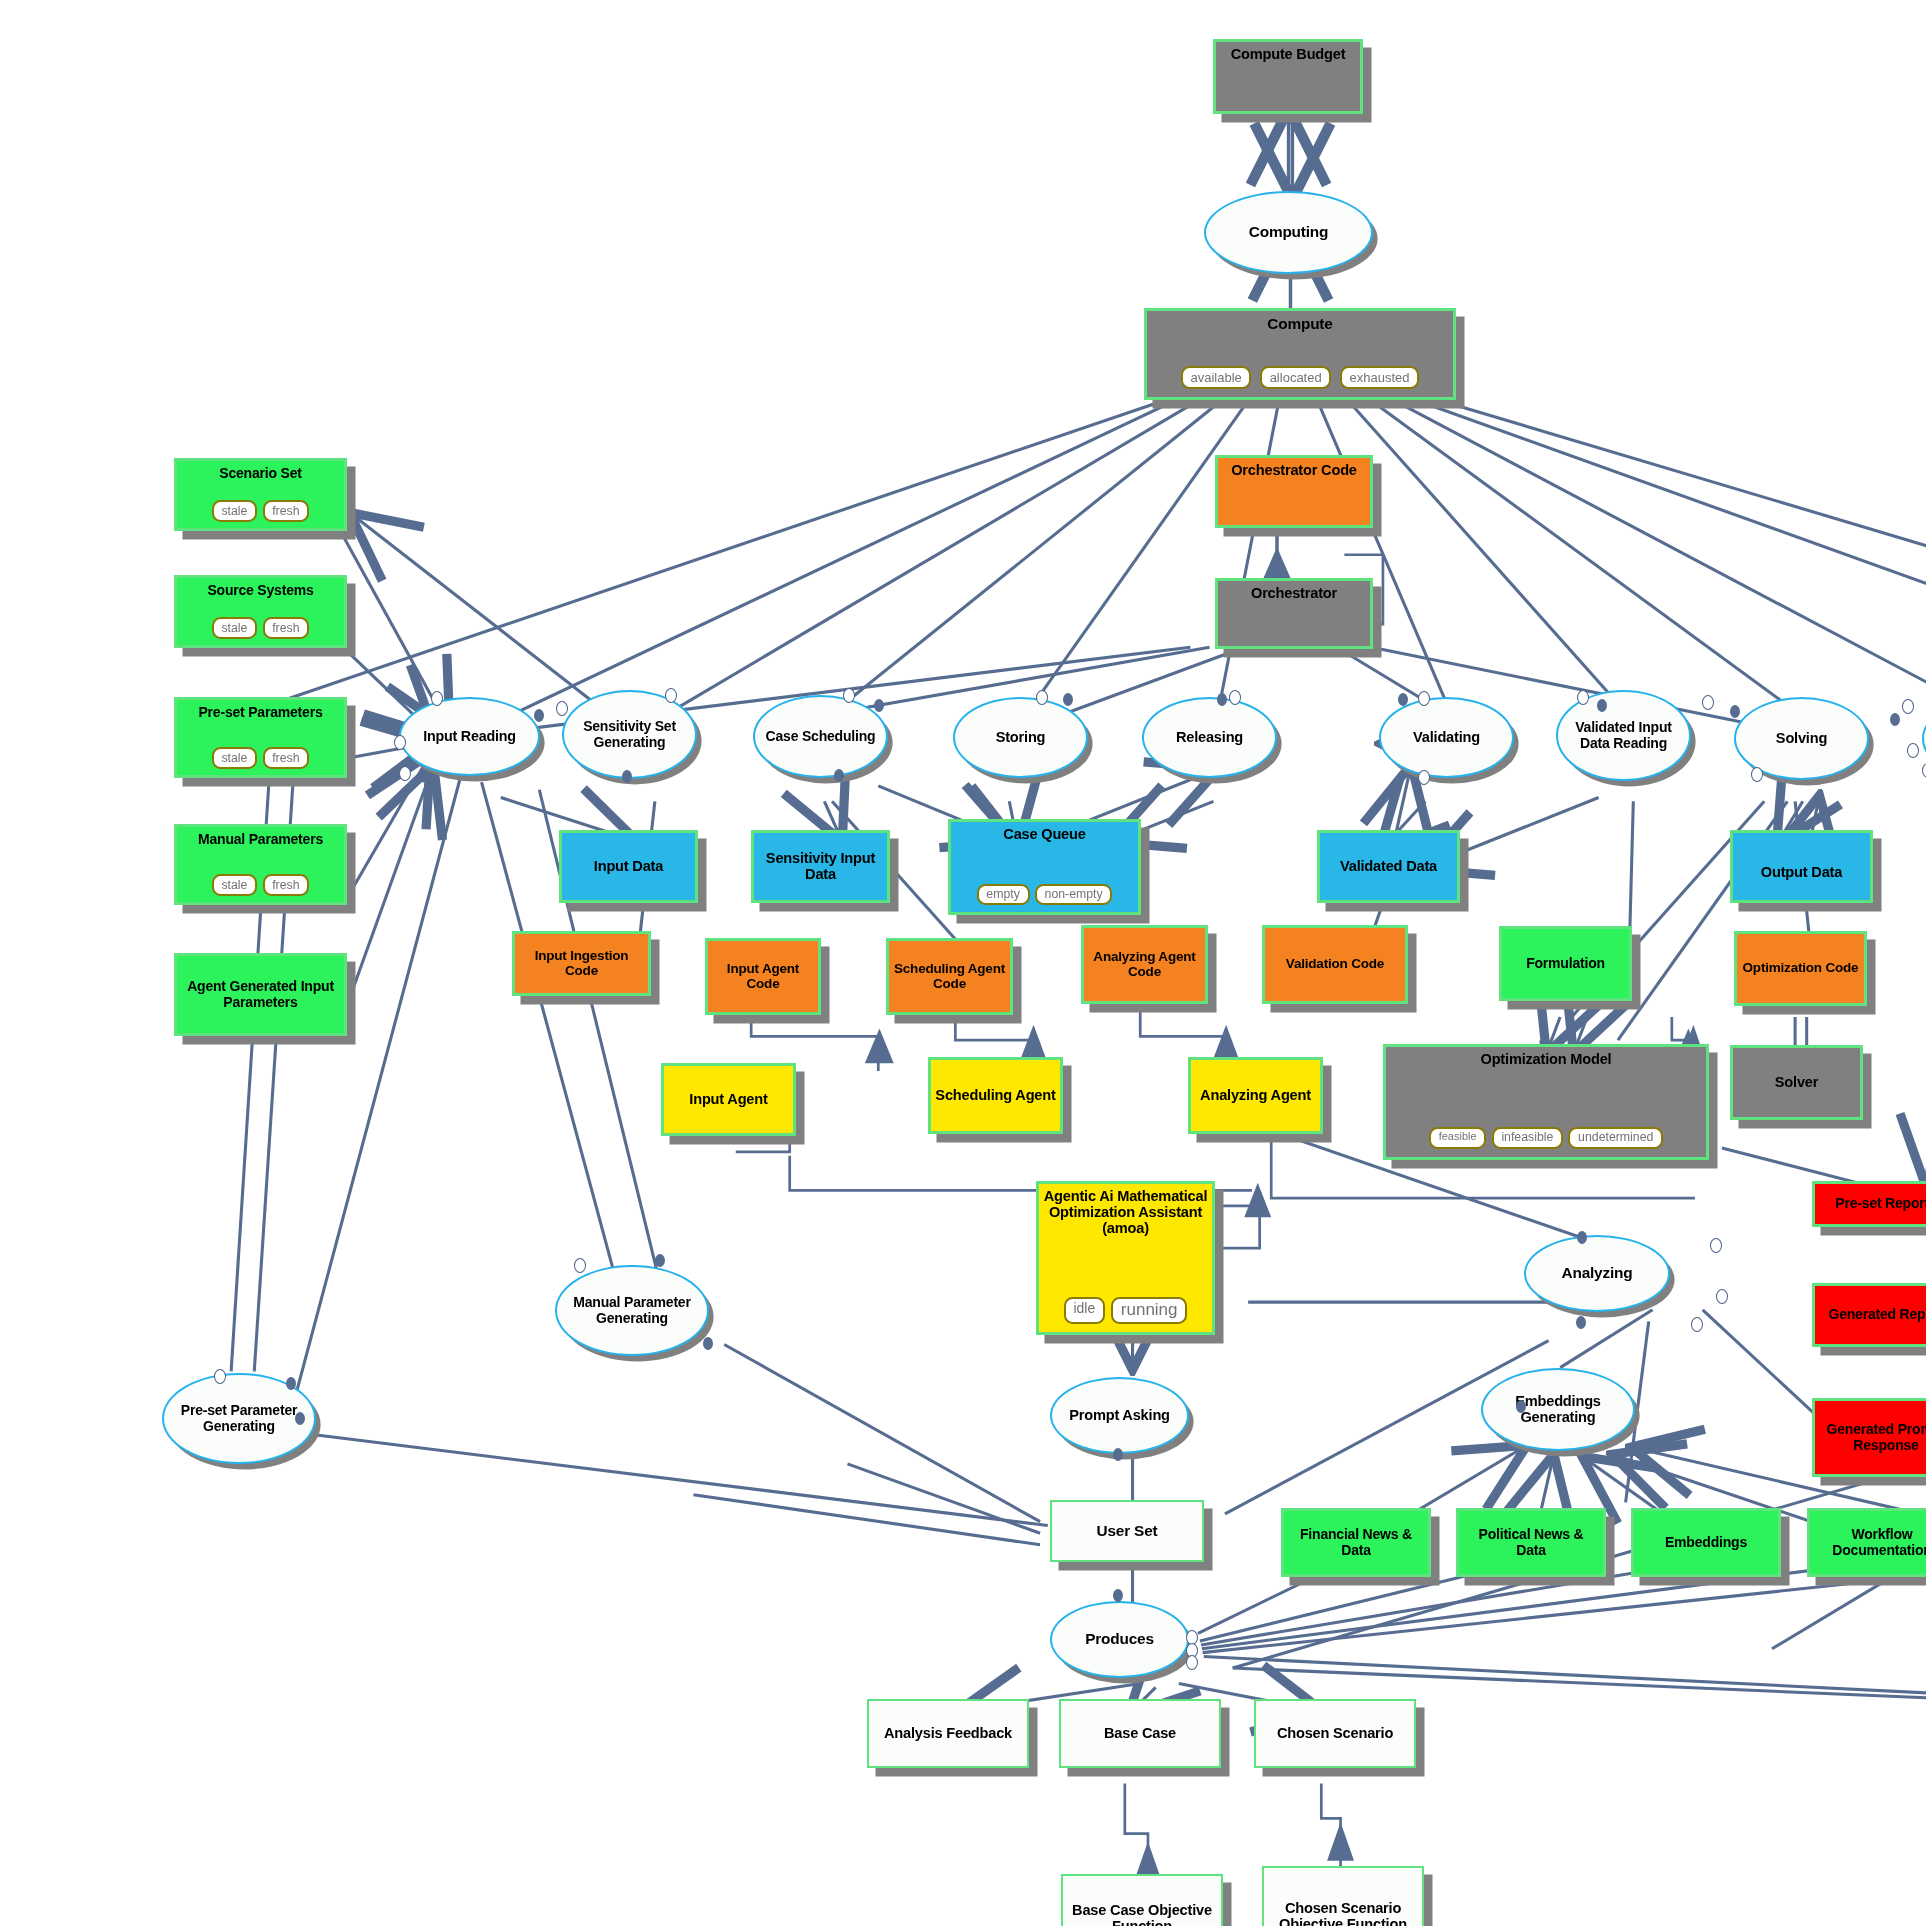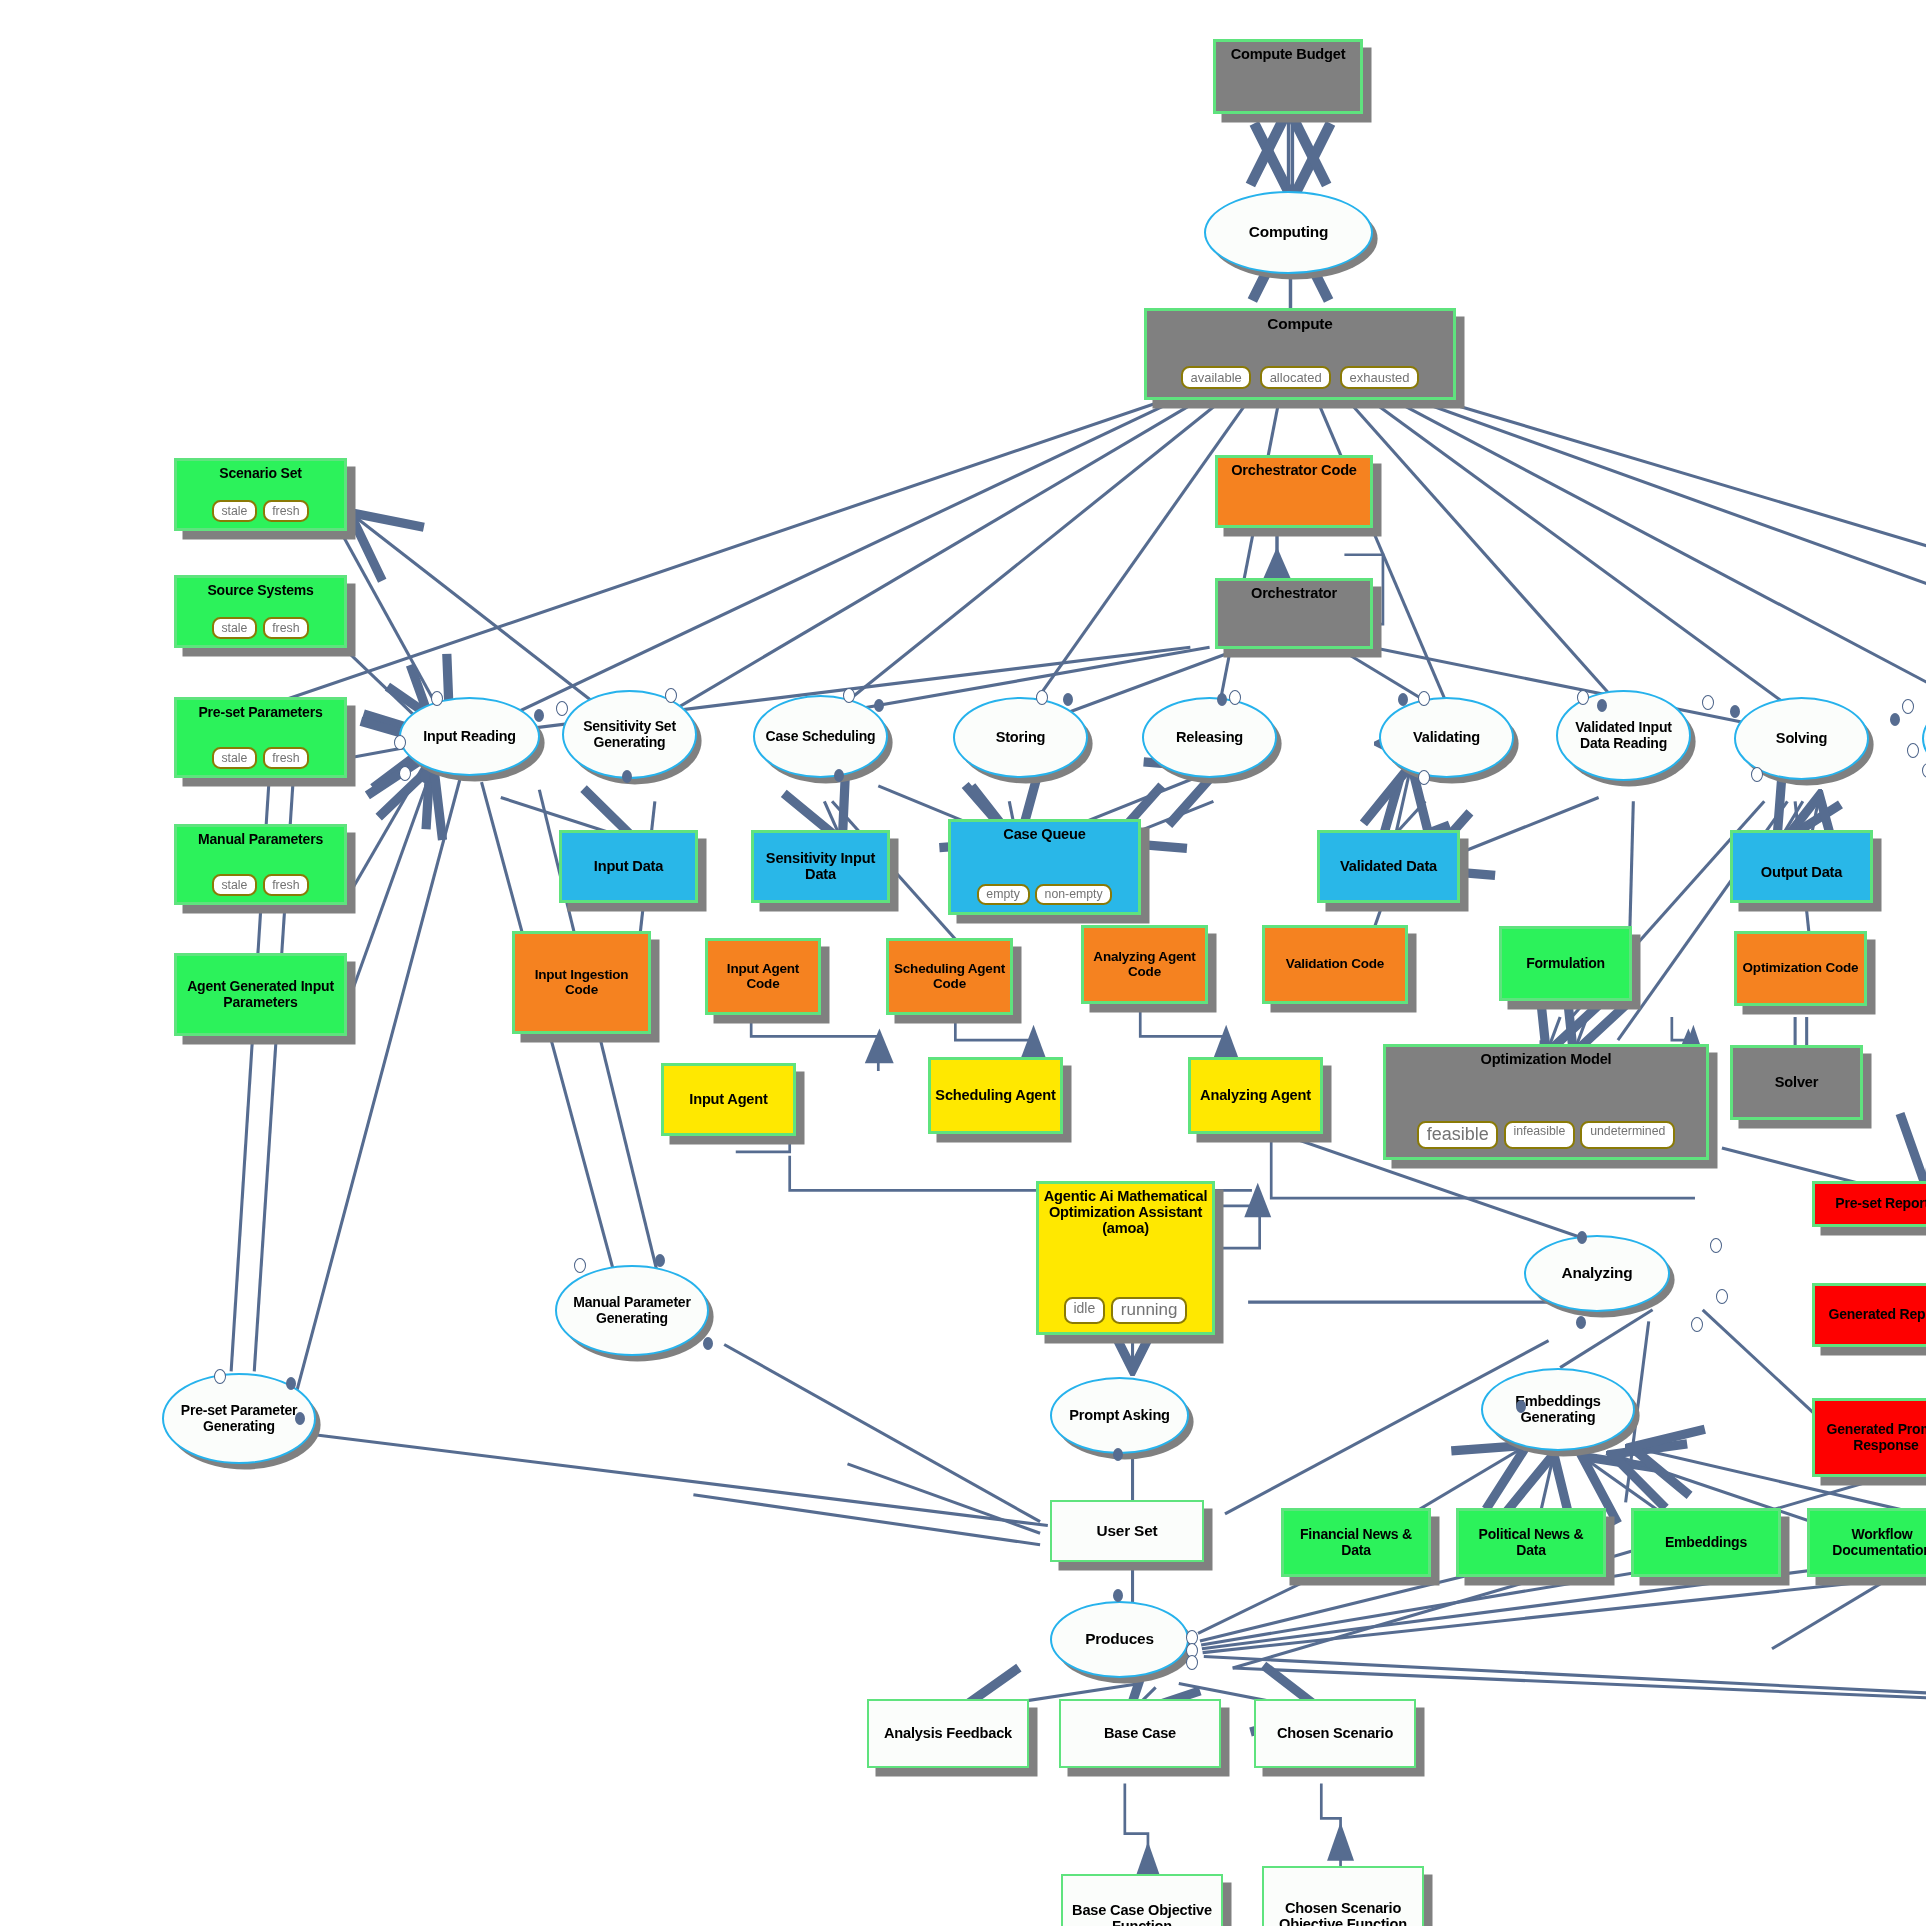--- a/index.html
+++ b/index.html
@@ -331,21 +331,21 @@
   </div>
 
   <div class="node rect cyan" style="left:1317px;top:830px;width:143px;height:73px;justify-content:center;">
     <div class="ttl" style="font-size:14.6px;margin-top:0;">Validated Data</div>
   </div>
 
   <div class="node rect cyan" style="left:1730px;top:830px;width:143px;height:73px;justify-content:center;">
     <div class="ttl" style="font-size:14.6px;margin-top:12px;">Output Data</div>
   </div>
 
-  <div class="node rect orange" style="left:512px;top:931px;width:139px;height:103px;justify-content:center;">
+  <div class="node rect orange" style="left:512px;top:931px;width:139px;height:65px;justify-content:center;">
     <div class="ttl" style="font-size:13.5px;margin-top:0;">Input Ingestion Code</div>
   </div>
 
   <div class="node rect orange" style="left:705px;top:938px;width:116px;height:77px;justify-content:center;">
     <div class="ttl" style="font-size:13.5px;margin-top:0;">Input Agent Code</div>
   </div>
 
   <div class="node rect orange" style="left:886px;top:938px;width:127px;height:77px;justify-content:center;">
     <div class="ttl" style="font-size:13.5px;margin-top:0;">Scheduling Agent Code</div>
   </div>
@@ -382,21 +382,21 @@
     <div class="ttl" style="font-size:14.6px;">Agentic Ai Mathematical Optimization Assistant (amoa)</div>
     <div class="chips" style="gap:6.2px;margin-bottom:8.5px;">
       <div class="chip" style="font-size:14px;">idle</div>
       <div class="chip" style="font-size:17px;">running</div>
     </div>
   </div>
 
   <div class="node rect grey" style="left:1383px;top:1044px;width:326px;height:116px;">
     <div class="ttl" style="font-size:14.6px;">Optimization Model</div>
     <div class="chips" style="gap:5.4px;margin-bottom:8.5px;">
-      <div class="chip" style="font-size:18px;">feasible</div>
+      <div class="chip" style="font-size:11px;">feasible</div>
       <div class="chip" style="font-size:12.3px;">infeasible</div>
       <div class="chip" style="font-size:12.3px;">undetermined</div>
     </div>
   </div>
 
   <div class="node rect grey" style="left:1730px;top:1045px;width:133px;height:75px;justify-content:center;">
     <div class="ttl" style="font-size:14.6px;margin-top:0;">Solver</div>
   </div>
 
   <div class="node rect red" style="left:1812px;top:1181px;width:148px;height:46px;justify-content:center;">

